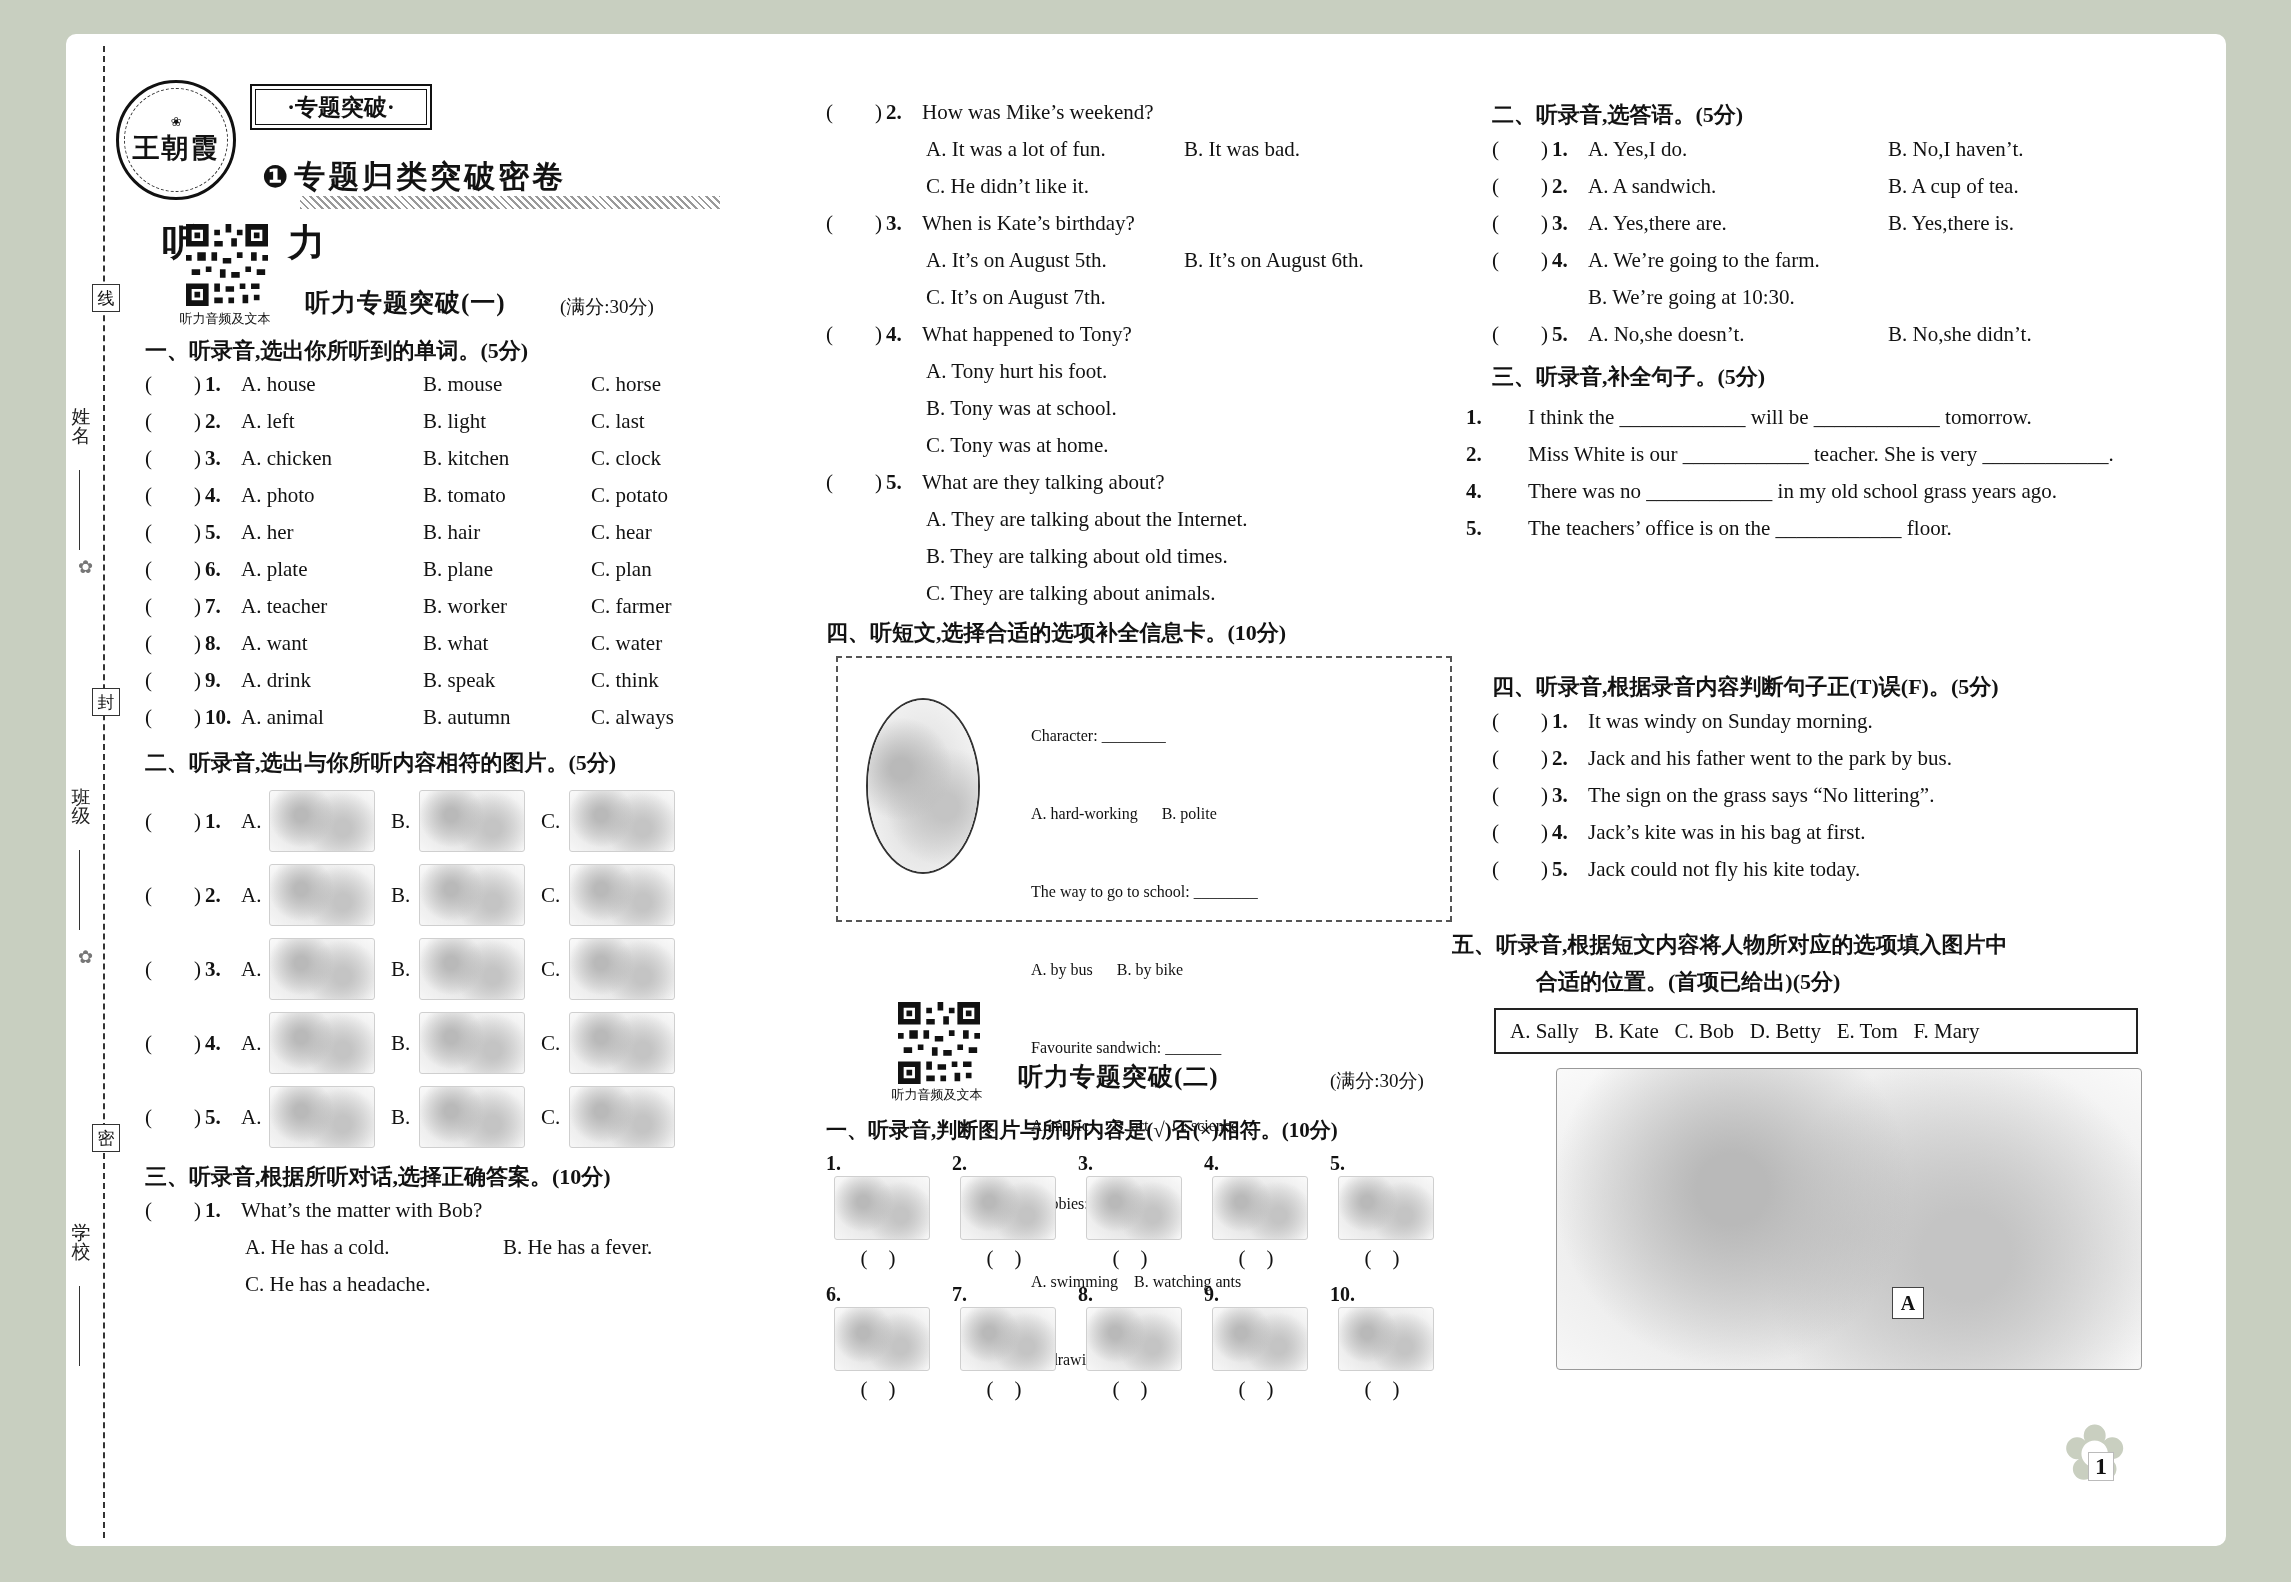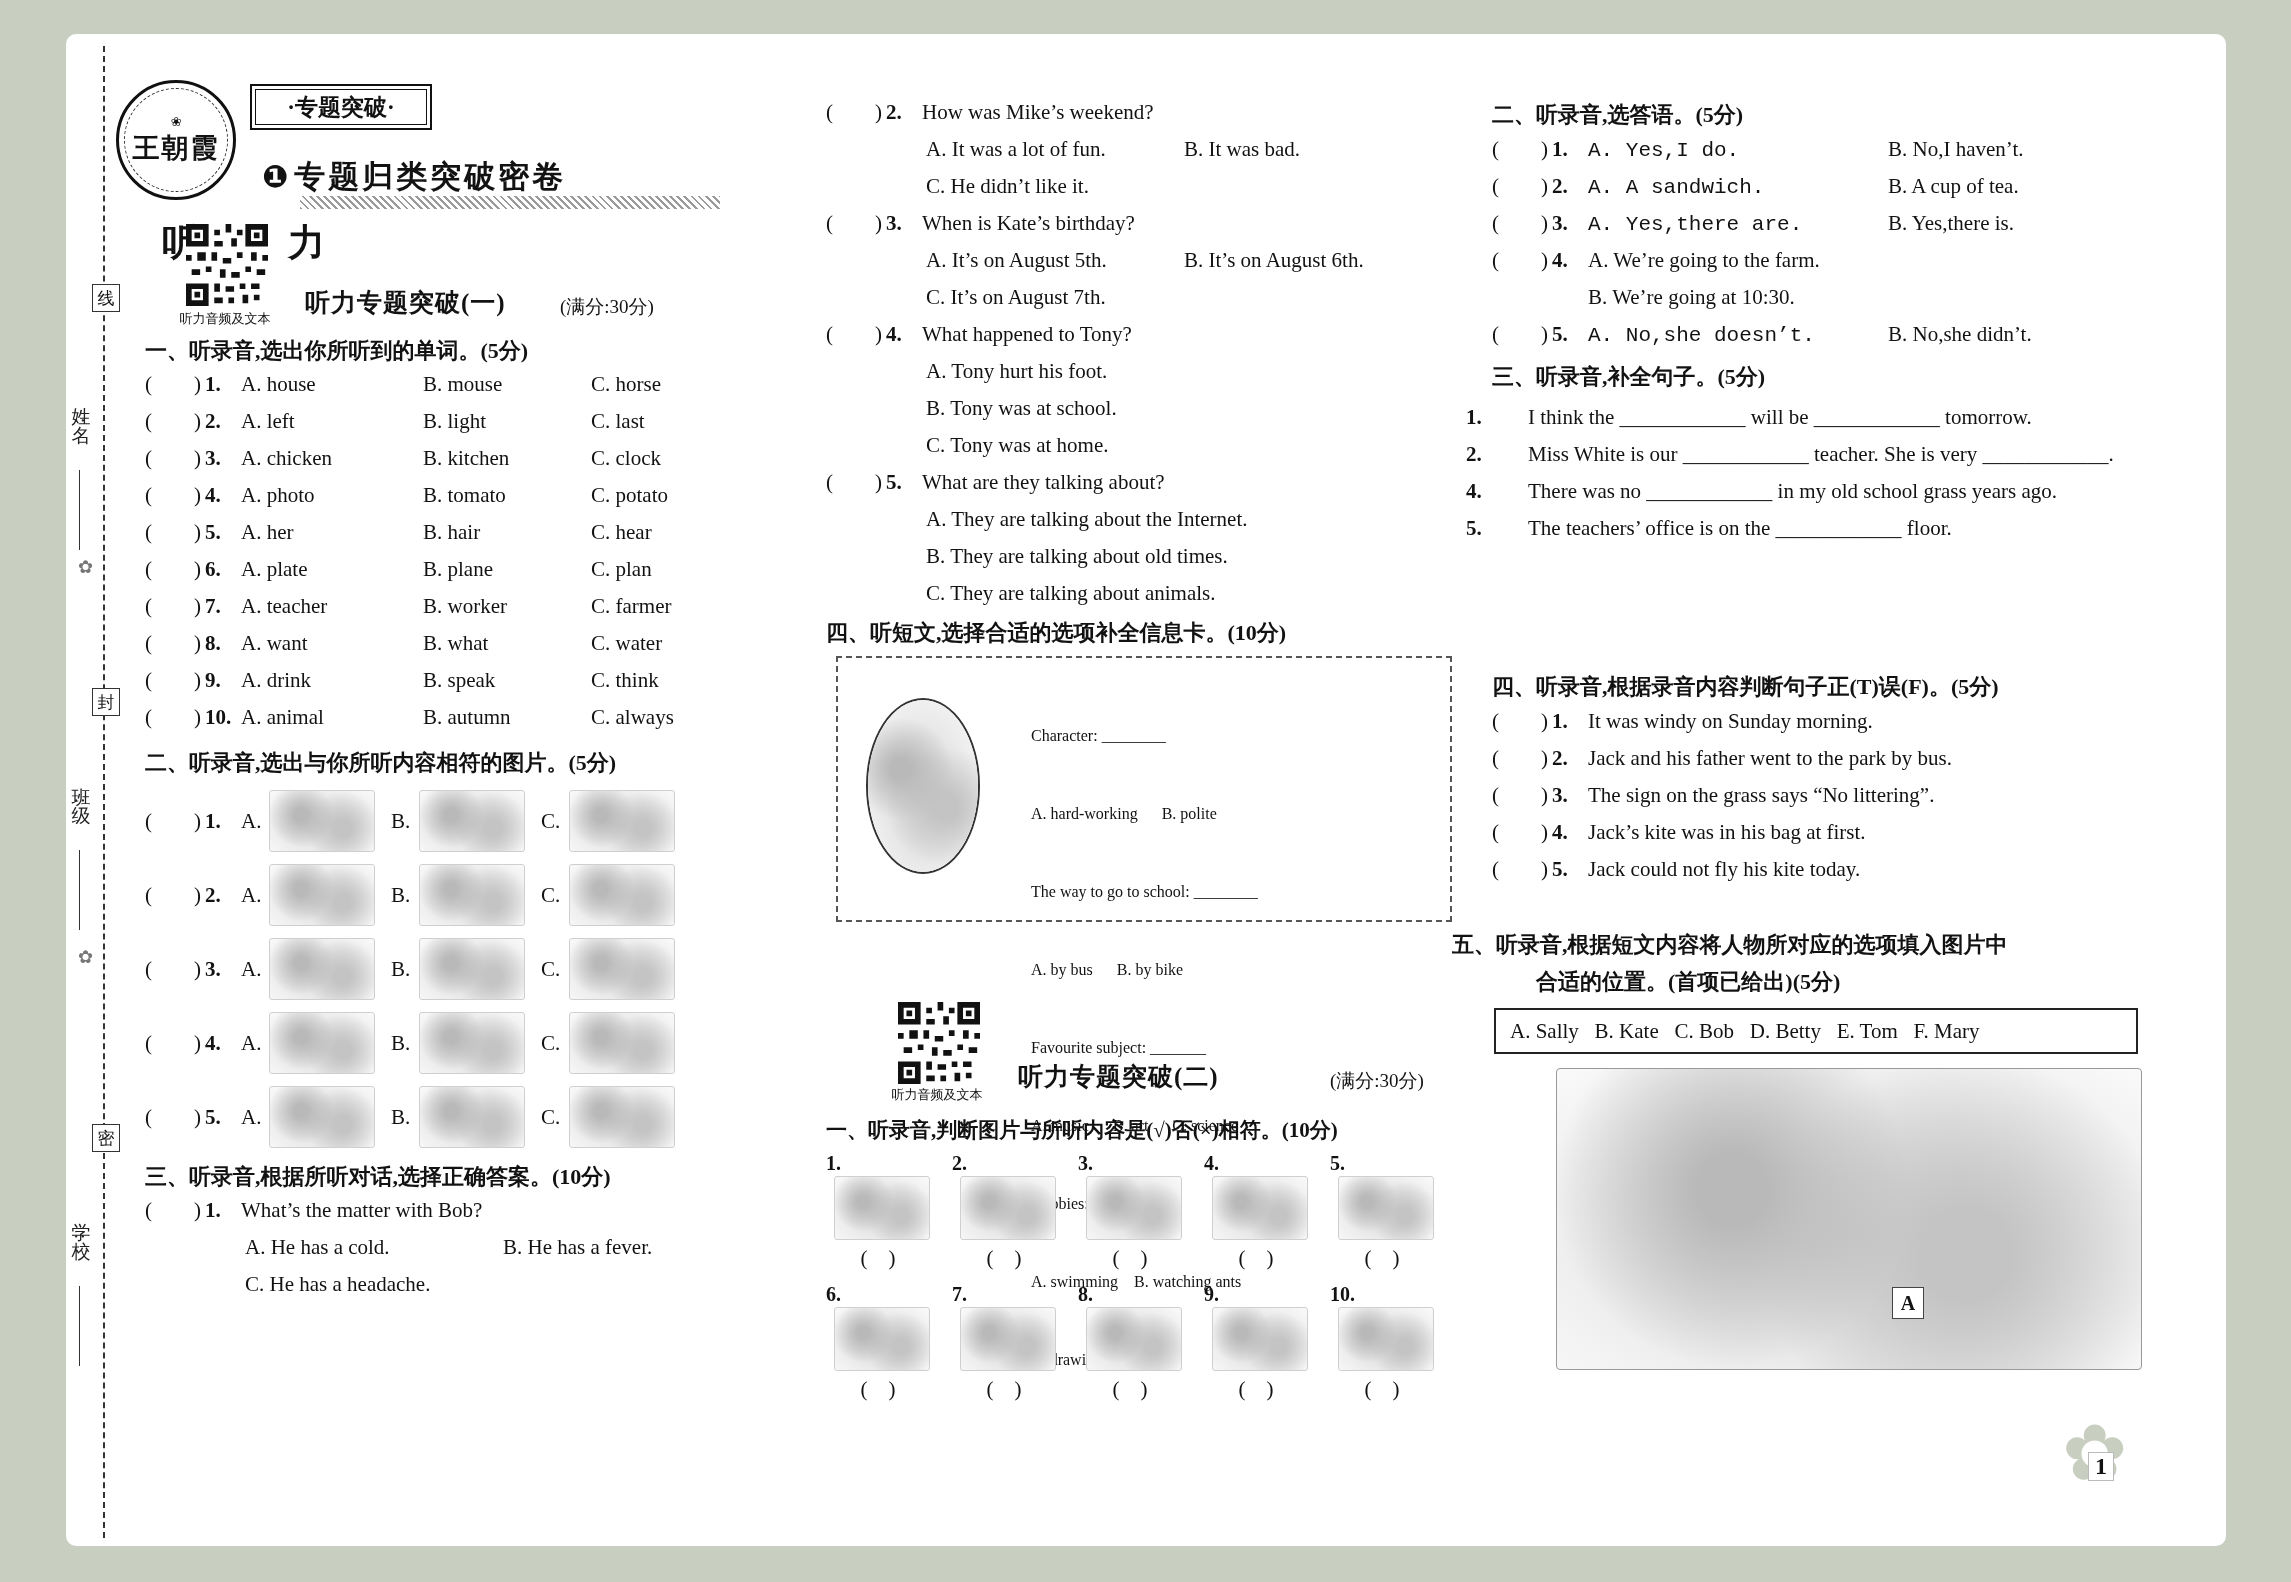--- a/index.html
+++ b/index.html
@@ -44,21 +44,21 @@
   .ptitle{position:absolute;font-size:25px;font-weight:bold;letter-spacing:1px;}
   .pscore{position:absolute;font-size:19px;}
 
   .h{position:absolute;font-weight:bold;font-size:22px;white-space:pre;}
 
   .wrow{display:flex;white-space:pre;height:37px;align-items:baseline;}
   .br{display:inline-block;width:60px;white-space:pre;}
   .no{display:inline-block;min-width:36px;font-weight:bold;}
   .oa{display:inline-block;width:182px;}
   .ob{display:inline-block;width:168px;}
-  .oa3{display:inline-block;width:300px;font-family:Liberation Mono, monospace;}
+  .oa3{display:inline-block;width:300px;}
 
   .list{position:absolute;}
 
   
   .prow{display:flex;align-items:center;white-space:pre;height:74px;}
   .ol{display:inline-block;width:28px;font-size:21px;}
   .sk{
     background:
       radial-gradient(circle at 30% 40%, #b9b9b9 0 8%, rgba(255,255,255,0) 40%),
       radial-gradient(circle at 70% 62%, #c4c4c4 0 10%, rgba(255,255,255,0) 45%),
@@ -228,21 +228,21 @@
   <div class="h" style="left:826px;top:618px;text-align:center;">四、听短文,选择合适的选项补全信息卡。(10分)</div>
   <div class="card">
     <div class="boyoval">
         <div class="sk" style="width:100%;height:100%;border:none;border-radius:0;"></div>
       </div>
     <div class="cardlines">
       <div>Character: ________</div>
       <div>A. hard-working      B. polite</div>
       <div>The way to go to school: ________</div>
       <div>A. by bus      B. by bike</div>
-      <div>Favourite subject: _______</div>
+      <div>Favourite sandwich: _______</div>
       <div>A. music      B. art      C. science</div>
       <div>Hobbies: ________</div>
       <div>A. swimming    B. watching ants</div>
       <div>C. drawing pictures</div>
     </div>
   </div>
 
   <div class="qr" style="left:898px;top:1002px;">
     <svg class="qrsvg" viewBox="0 0 29 29">
       <rect width="29" height="29" fill="#fff"></rect>

